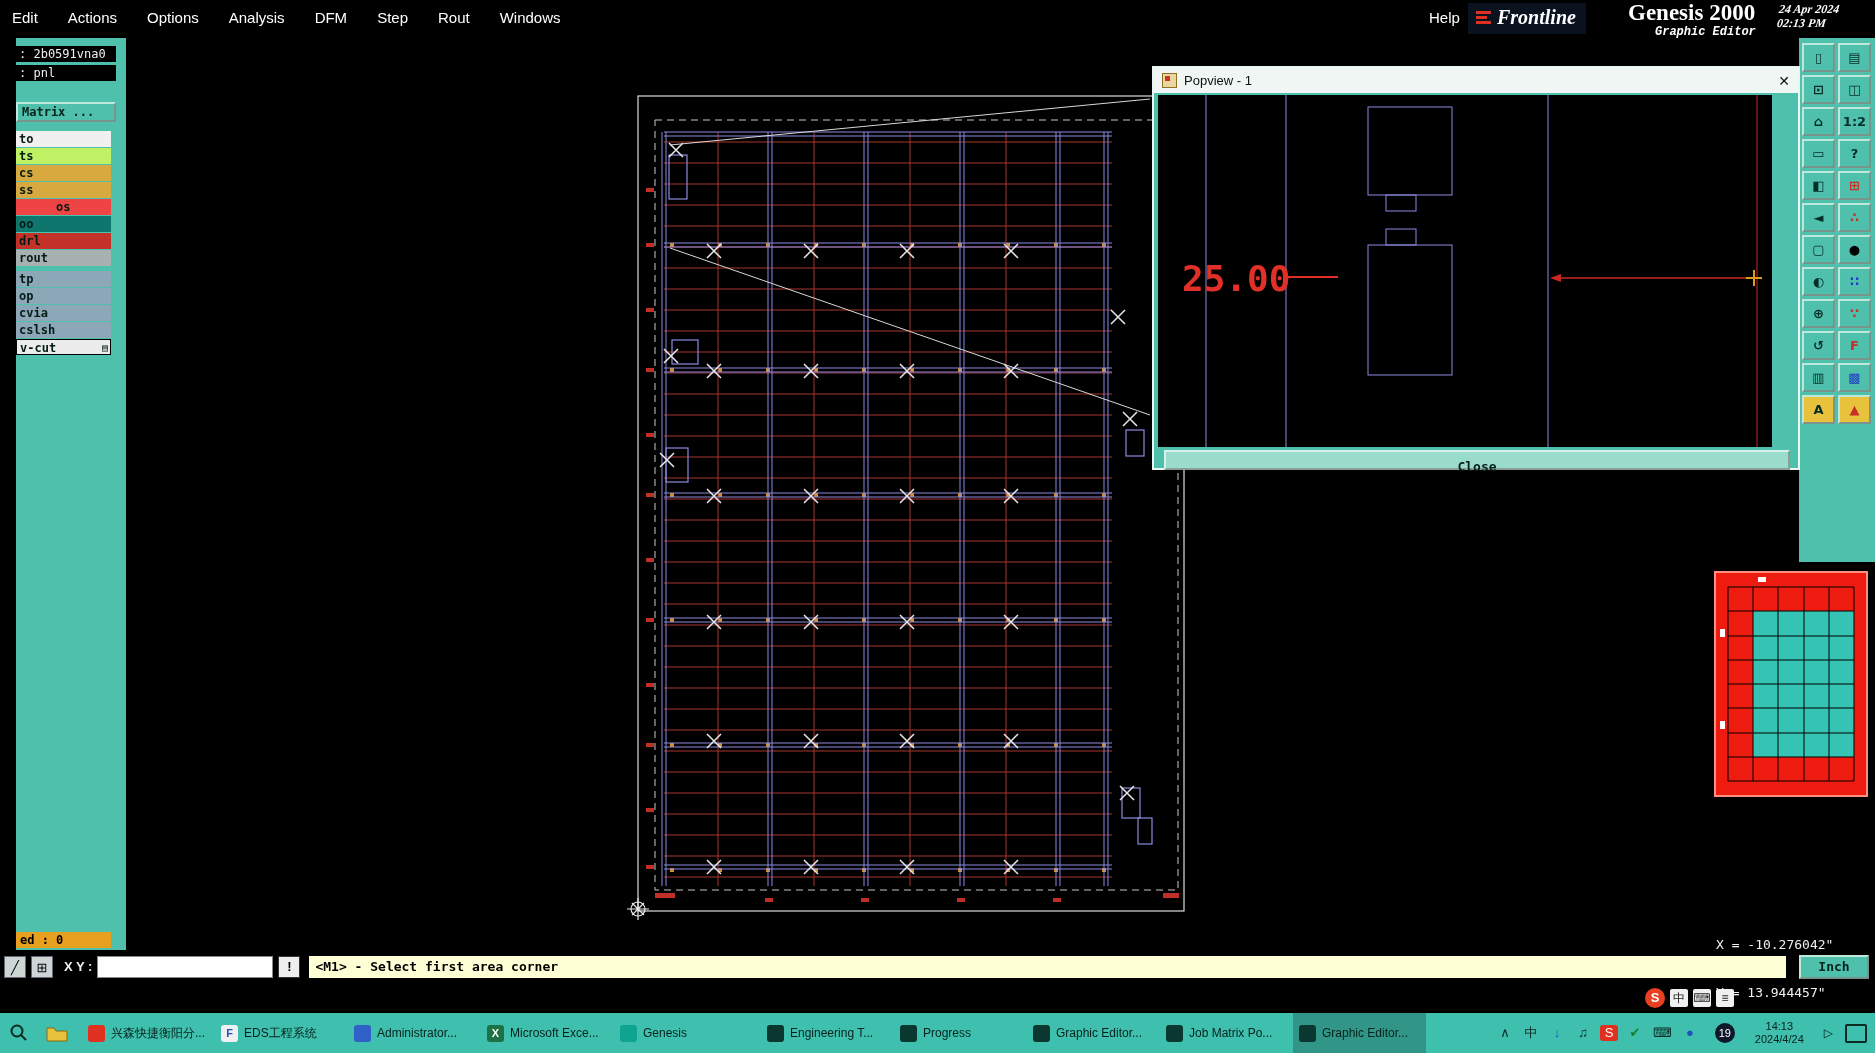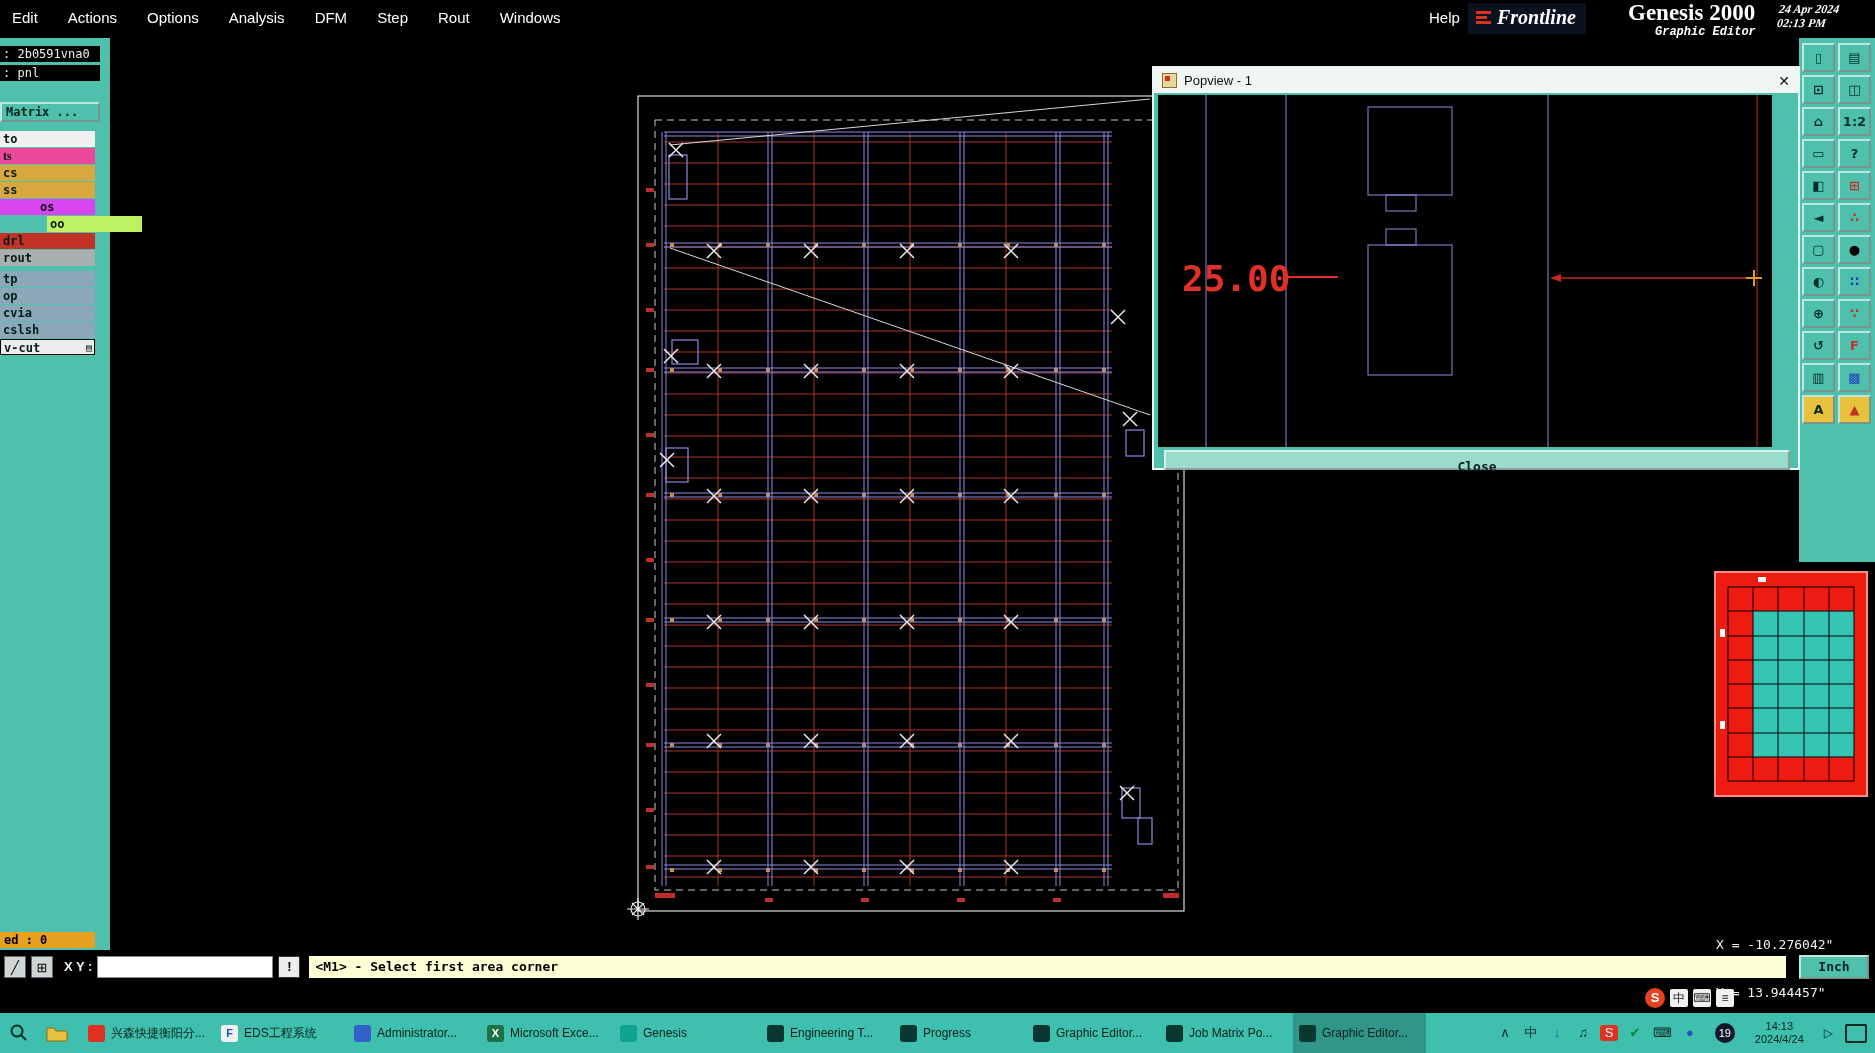--- a/index.html
+++ b/index.html
@@ -16,21 +16,21 @@
   .stripes{display:inline-flex;flex-direction:column;gap:2px}
   .stripes i{width:15px;height:3px;background:#E03020;display:block}
   .stripes i:nth-child(2){width:11px}
   .brandname{font-family:"Liberation Serif",serif;font-style:italic;font-weight:bold;font-size:20px}
   .apptitle{position:absolute;left:1628px;top:0;font-family:"Liberation Serif",serif;font-weight:bold;font-size:23px}
   .appsub{position:absolute;left:1655px;top:25px;font-family:Liberation Mono, monospace;font-style:italic;font-weight:bold;font-size:12px}
   .dt{position:absolute;left:1778px;top:2px;font-family:"Liberation Serif",serif;font-style:italic;font-weight:bold;
       font-size:12px;line-height:14px;transform:skewX(-8deg)}
 
   
-  .sidebar{position:absolute;left:0;top:38px;width:110px;height:912px;background:#4EC0AC;z-index:2;padding-top:8px;box-sizing:border-box}
+  .sidebar{position:absolute;left:16px;top:38px;width:110px;height:912px;background:#4EC0AC;z-index:2;padding-top:8px;box-sizing:border-box}
   .jobrow{background:#000;color:#F0F0F0;font-size:12px;height:16px;line-height:16px;padding-left:3px;margin-bottom:3px;width:97px}
   .matrixbtn{display:block;width:100px;height:20px;margin:21px 0 9px 0;background:#4EC0AC;border:2px outset #BFE8DC;
       font-family:"DejaVu Sans Mono",monospace;font-size:12px;font-weight:bold;text-align:left;padding-left:4px;color:#06221C}
   .layer{width:95px;height:16px;line-height:16px;margin-bottom:1px;font-size:12px;font-weight:600;color:#051B16;
       padding-left:3px;box-sizing:border-box;font-family:"DejaVu Sans Mono",monospace}
   .layers div:nth-of-type(9){margin-top:5px}
   .layers div:last-child{border:1px solid #000}
   .layers div:last-child::after{content:"▤";float:right;margin-right:2px;font-size:10px}
   .counter{position:absolute;left:0;top:894px;width:95px;height:16px;line-height:16px;background:#E8A020;
       font-family:"DejaVu Sans Mono",monospace;font-size:12px;font-weight:700;padding-left:4px;box-sizing:border-box;color:#000}
@@ -259,29 +259,29 @@
 </header>
 
 <aside class="sidebar">
   <div class="jobrow mono">: 2b0591vna0</div>
   <div class="jobrow mono">: pnl</div>
   <button class="matrixbtn">Matrix ...</button>
   <div class="layers">
 
       <div class="layer" style="background-color: rgb(240, 240, 240);">to</div>
 
-      <div class="layer" style="background-color: #ec4899; font-family: Liberation Serif, serif;">ts</div>
+      <div class="layer" style="background-color: #bef264;">ts</div>
 
       <div class="layer" style="background-color: rgb(216, 169, 62);">cs</div>
 
       <div class="layer" style="background-color: rgb(216, 169, 62);">ss</div>
 
-      <div class="layer" style="background-color: #d946ef; padding-left: 40px;">os</div>
-
-      <div class="layer" style="background-color: #bef264; margin-left: 47px;">oo</div>
+      <div class="layer" style="background-color: #ef4444; padding-left: 40px;">os</div>
+
+      <div class="layer" style="background-color: #0f766e;">oo</div>
 
       <div class="layer" style="background-color: rgb(194, 50, 40);">drl</div>
 
       <div class="layer" style="background-color: rgb(168, 176, 176);">rout</div>
 
       <div class="layer" style="background-color: rgb(140, 168, 184);">tp</div>
 
       <div class="layer" style="background-color: rgb(140, 168, 184);">op</div>
 
       <div class="layer" style="background-color: rgb(140, 168, 184);">cvia</div>

